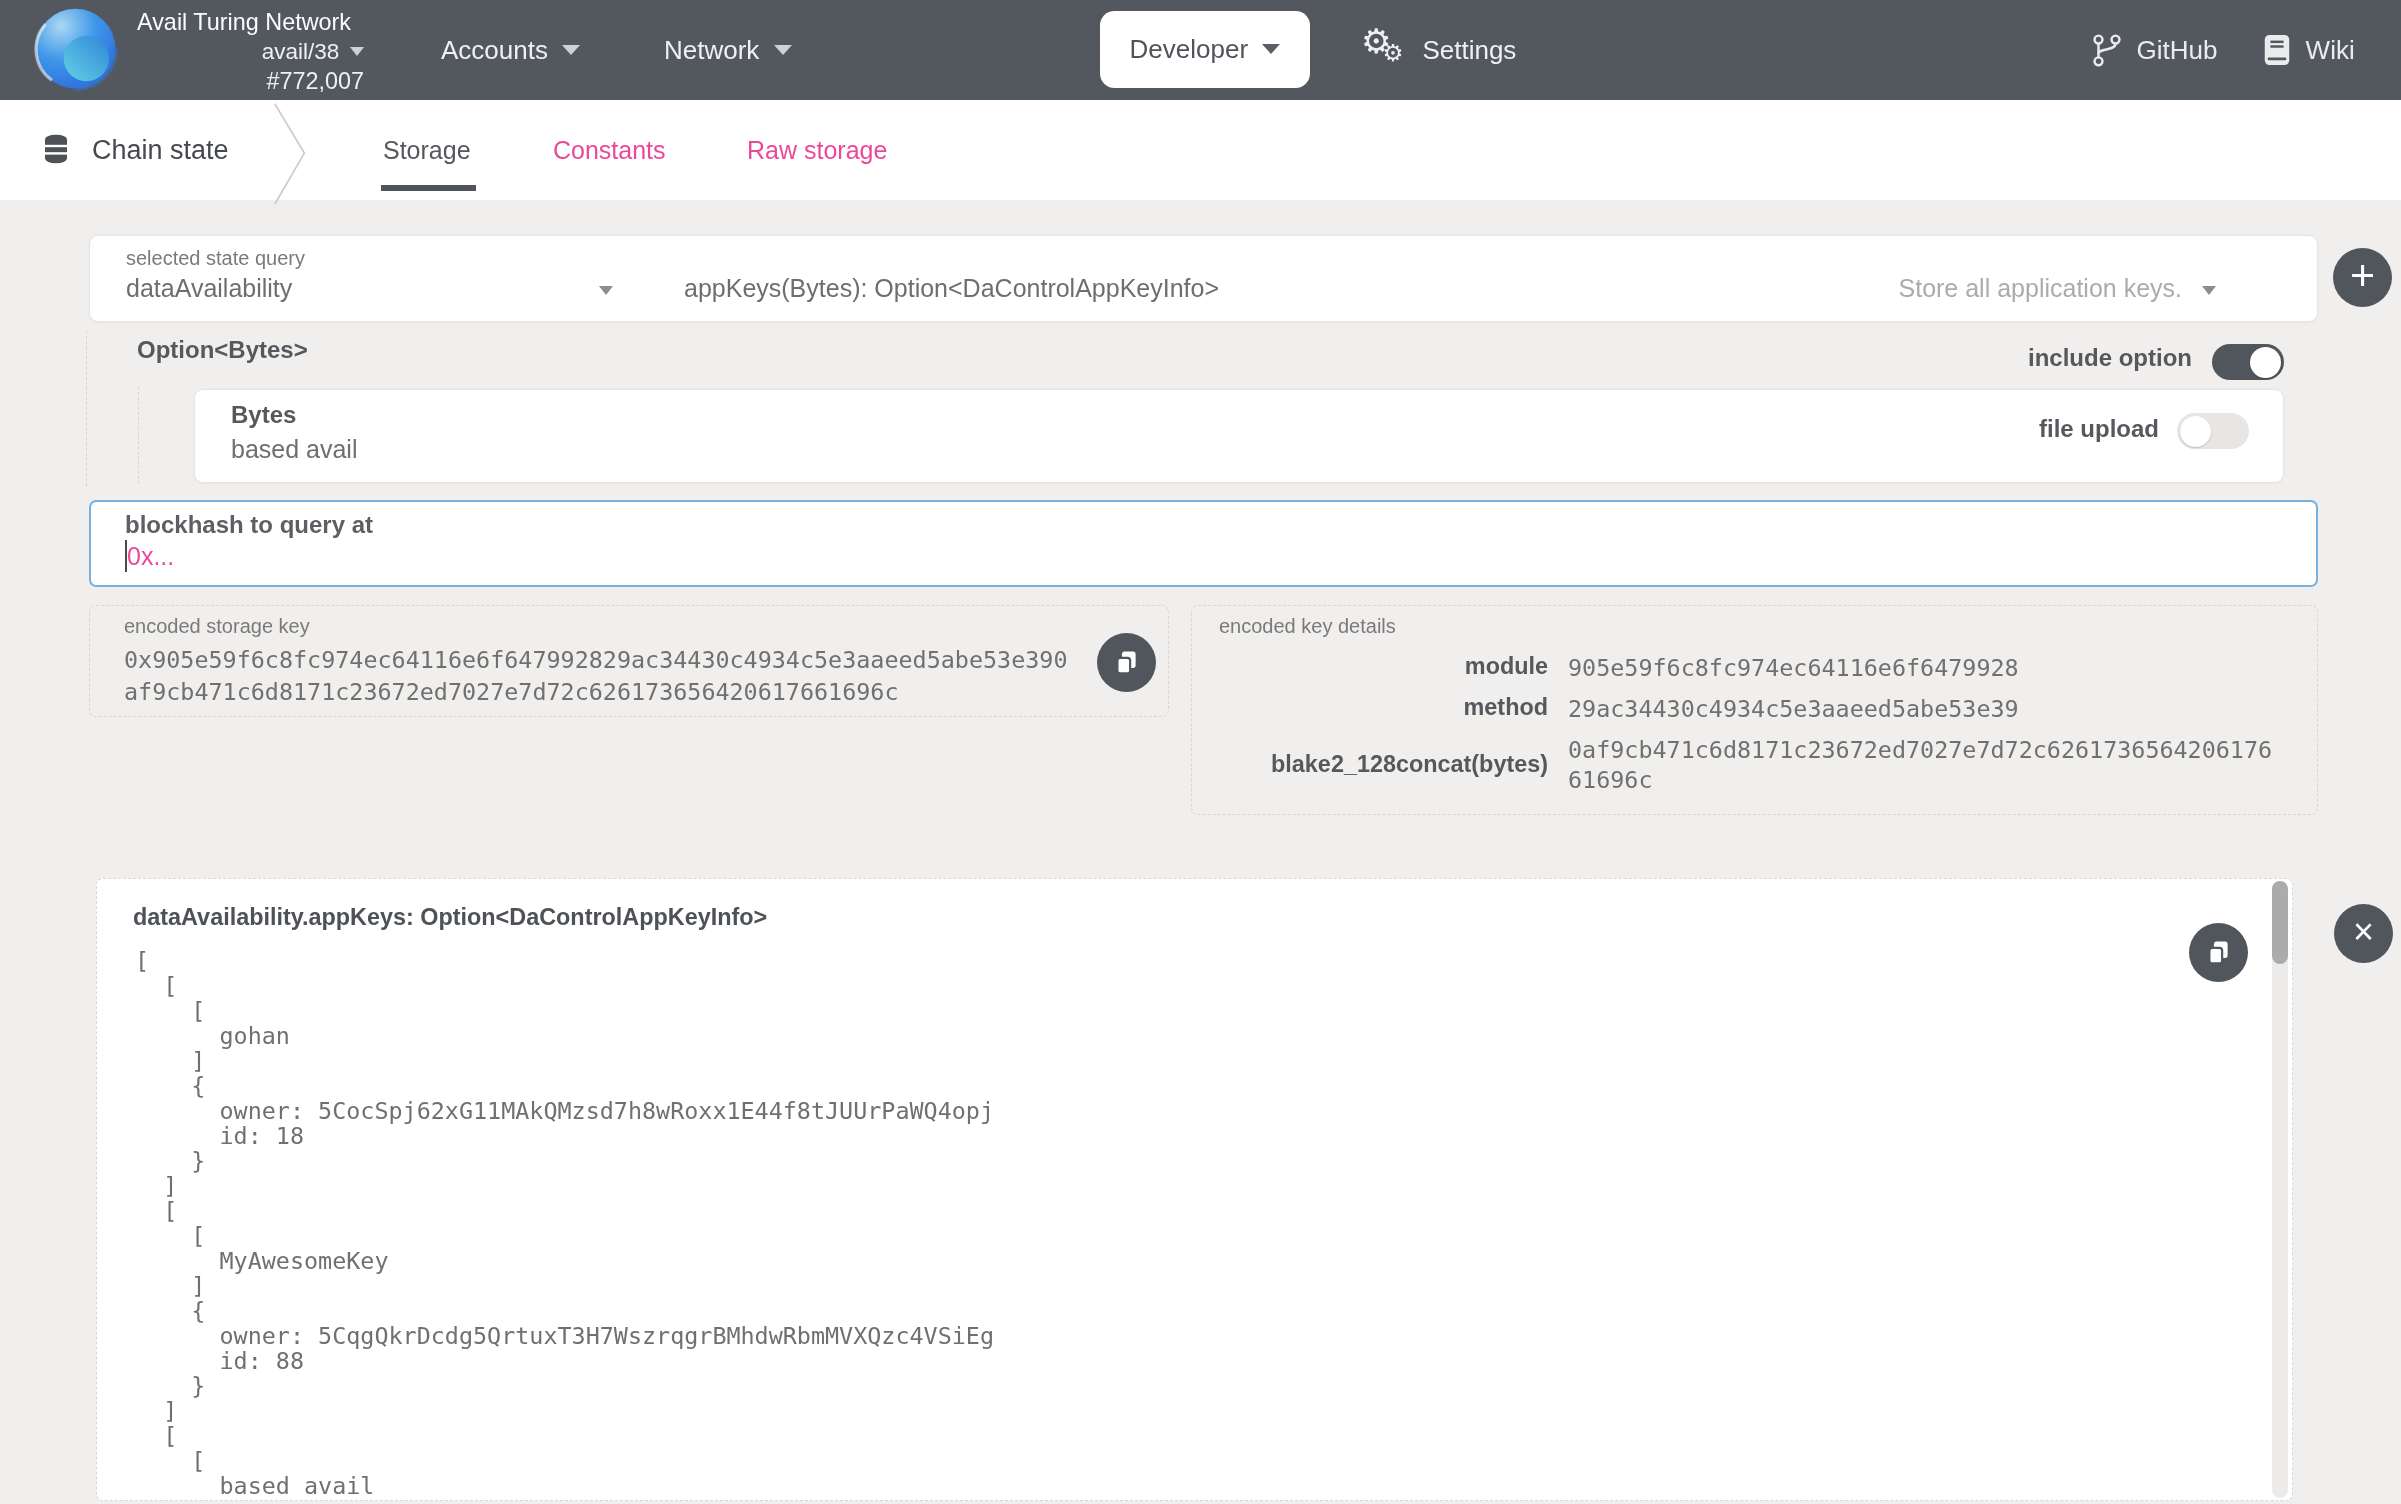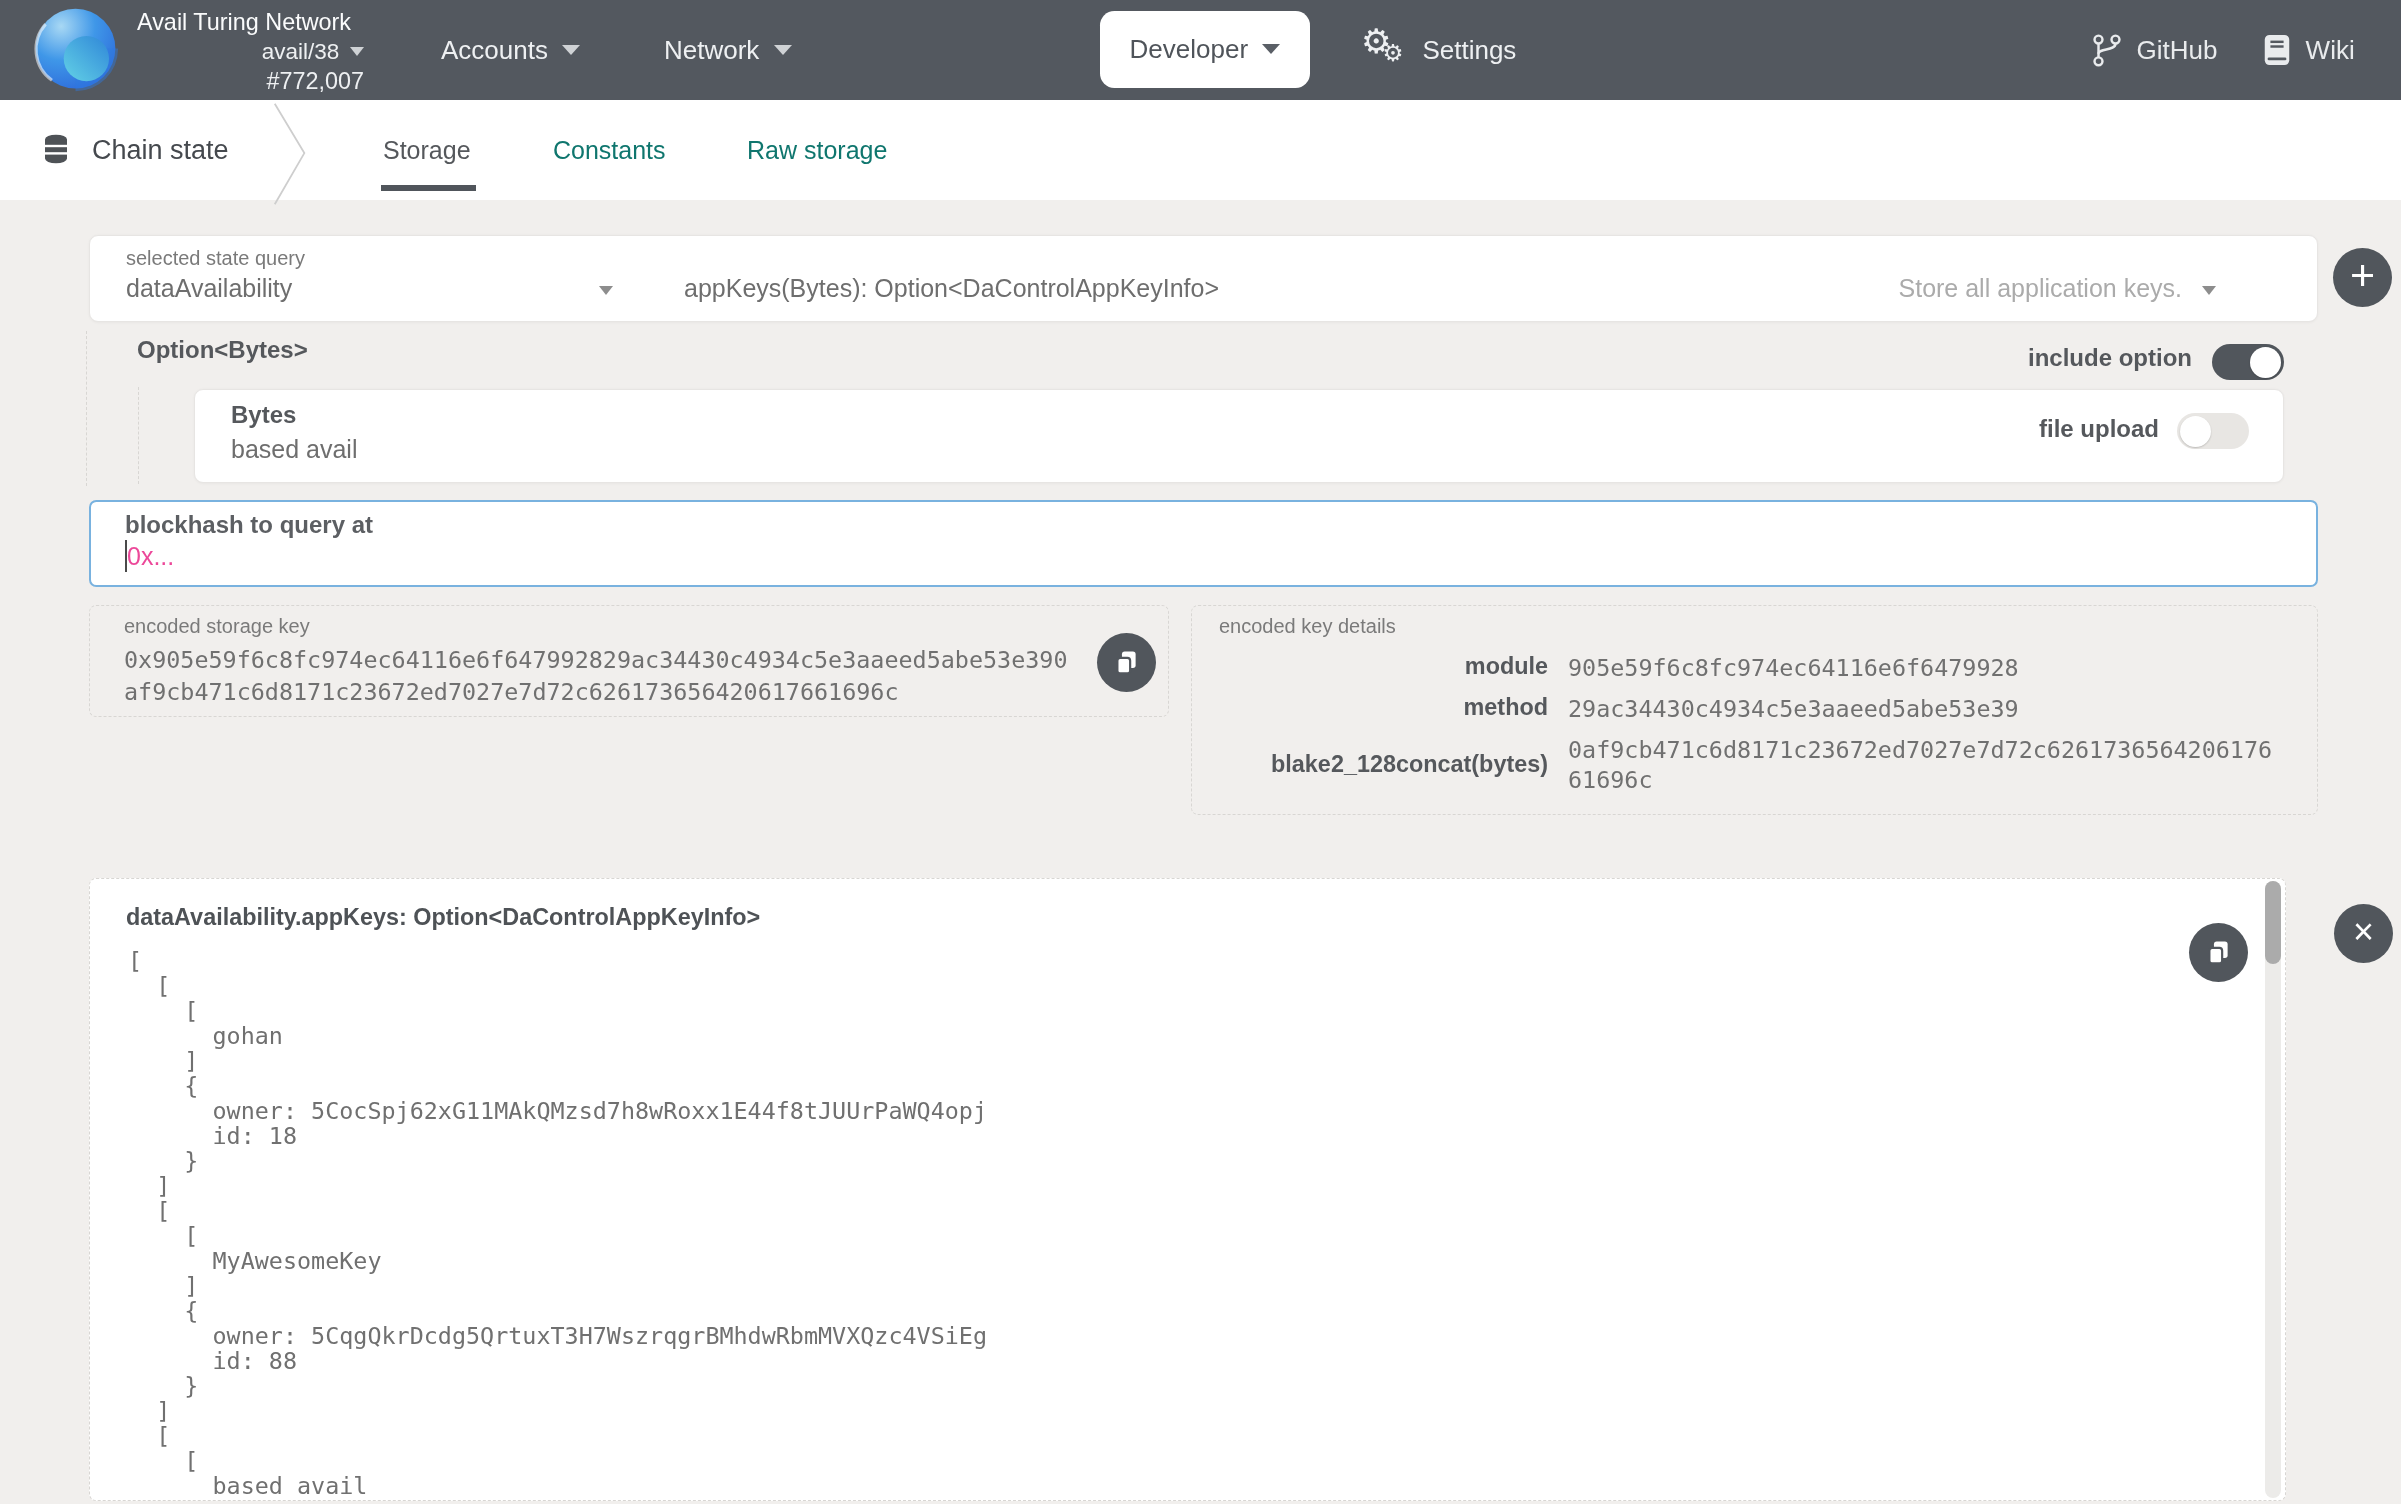--- a/index.html
+++ b/index.html
@@ -21,21 +21,21 @@
   .caret.small { border-left-width:7.2px; border-right-width:7.2px; border-top-width:9px; }
   .gears { position:relative; width:47px; height:50px; color:#eef0f2; }
   .gear-big { position:absolute; left:0; top:-3.6px; font-size:34px; }
   .gear-small { position:absolute; left:21.6px; top:14.4px; font-size:23.4px; }
   .navlink { position:absolute; top:0; height:100px; display:flex; align-items:center; gap:12.6px; font-size:26px; color:#e9ebed; cursor:pointer; }
 
   
   .subnav { position:absolute; left:0; top:100px; width:2401px; height:100px; background:#ffffff; }
   .section-head { position:absolute; left:38px; top:0; height:100px; display:flex; align-items:center; gap:18px; font-size:27px; color:#45494e; }
   .divider-chevron { position:absolute; left:272px; top:102px; }
-  .tab { position:absolute; top:0; height:100px; display:flex; align-items:center; font-size:25px; color:#0f766e; cursor:pointer; }
+  .tab { position:absolute; top:0; height:100px; display:flex; align-items:center; font-size:25px; color:#ec4899; cursor:pointer; }
   .tab.active { color:#55585c; }
   .tab-underline { position:absolute; left:381px; bottom:9px; width:95px; height:6.3px; background:#50555b; }
 
   
   .card { position:absolute; background:#ffffff; border:0.9px solid #e7e5e3; border-radius:9px; box-shadow:0 0.9px 2.7px rgba(0,0,0,0.04); }
   .dashed-card { position:absolute; border:1.8px dashed #d8d6d3; border-radius:7.2px; }
   .lbl { font-size:20px; color:#7a7a7a; }
   .lbl-bold { font-size:24px; font-weight:bold; color:#55585c; }
   .val { font-size:25px; color:#6e6e6e; }
   .mono { font-family:"DejaVu Sans Mono", monospace; font-size:23.4px; color:#707070; }
@@ -225,21 +225,21 @@
       <div class="kd-label">method</div>
       <div class="kd-value mono">29ac34430c4934c5e3aaeed5abe53e39</div>
     </div>
     <div class="kd-row center-label">
       <div class="kd-label">blake2_128concat(bytes)</div>
       <div class="kd-value mono">0af9cb471c6d8171c23672ed7027e7d72c626173656420617661696c</div>
     </div>
   </div>
 </div>
 
-<div class="dashed-card results" style="left:89px; top:878px; width:2197px; height:623px;">
+<div class="dashed-card results" style="left:96px; top:878px; width:2197px; height:623px;">
   <div style="position:absolute; left:36px; top:25px; font-size:23.4px; font-weight:bold; color:#4e5256;">dataAvailability.appKeys: Option&lt;DaControlAppKeyInfo&gt;</div>
   <pre style="position:absolute; left:38px; top:70px;">[
   [
     [
       gohan
     ]
     {
       owner: 5CocSpj62xG11MAkQMzsd7h8wRoxx1E44f8tJUUrPaWQ4opj
       id: 18
     }

